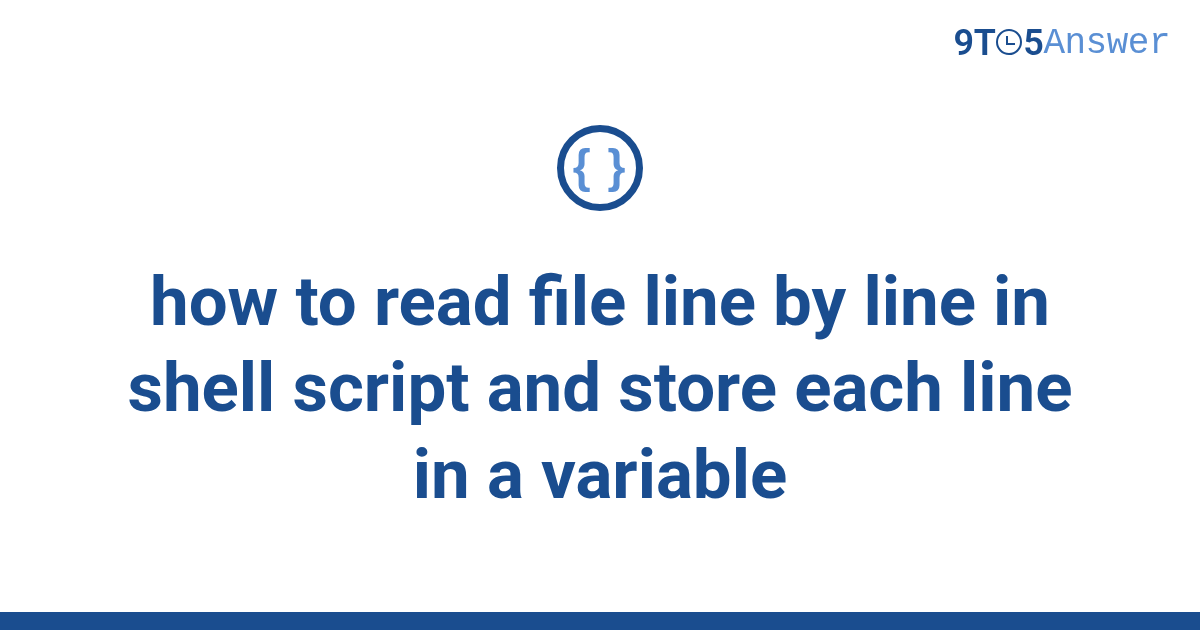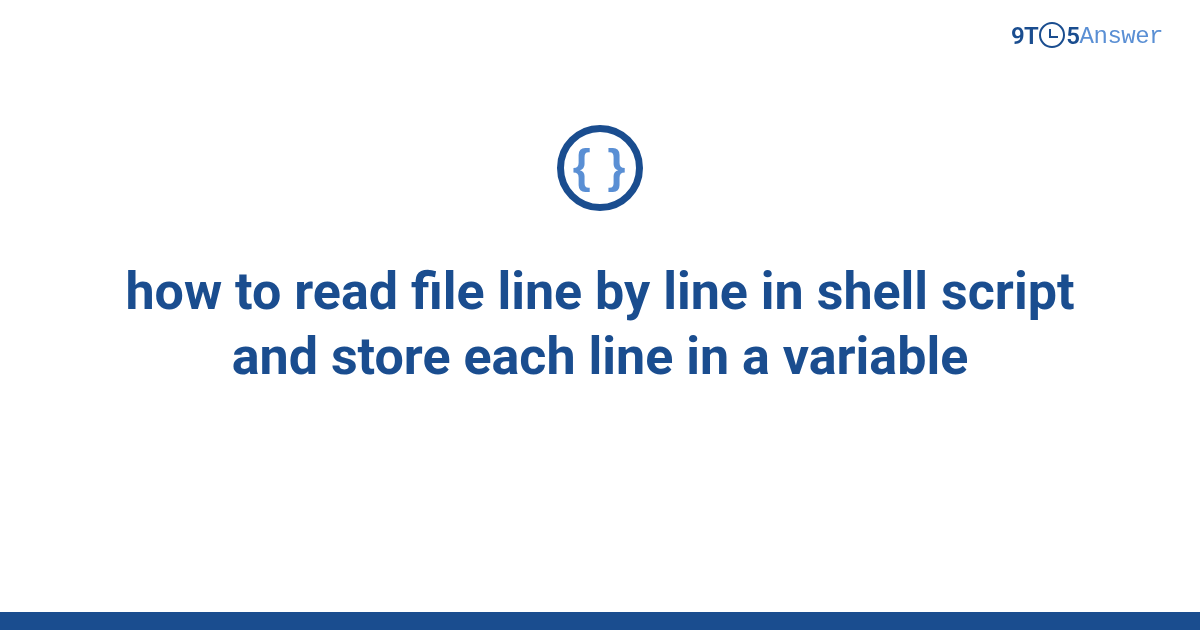--- a/index.html
+++ b/index.html
@@ -11,22 +11,22 @@
       width: 1200px;
       height: 630px;
       background: #ffffff;
       font-family: -apple-system, BlinkMacSystemFont, "Segoe UI", Roboto, Helvetica, Arial, sans-serif;
       position: relative;
       overflow: hidden;
     }
     .logo {
       position: absolute;
       top: 22px;
-      right: 37px;
-      font-size: 24px;
+      right: 30px;
+      font-size: 36px;
       font-weight: 500;
       letter-spacing: -0.5px;
       display: flex;
       align-items: center;
     }
     .logo-9t {
       color: #1a4d8f;
       font-weight: 600;
     }
     .logo-clock {
@@ -83,21 +83,21 @@
       font-weight: 700;
       color: #5a8fd4;
       letter-spacing: 2px;
       font-family: "Helvetica Neue", Arial, sans-serif;
       line-height: 1;
       position: relative;
       top: -2px;
     }
     .title {
       text-align: center;
-      font-size: 52px;
+      font-size: 69px;
       font-weight: 700;
       color: #1a4d8f;
       line-height: 1.25;
       max-width: 1060px;
       padding: 0 40px;
     }
     .bottom-bar {
       position: absolute;
       bottom: 0;
       left: 0;

